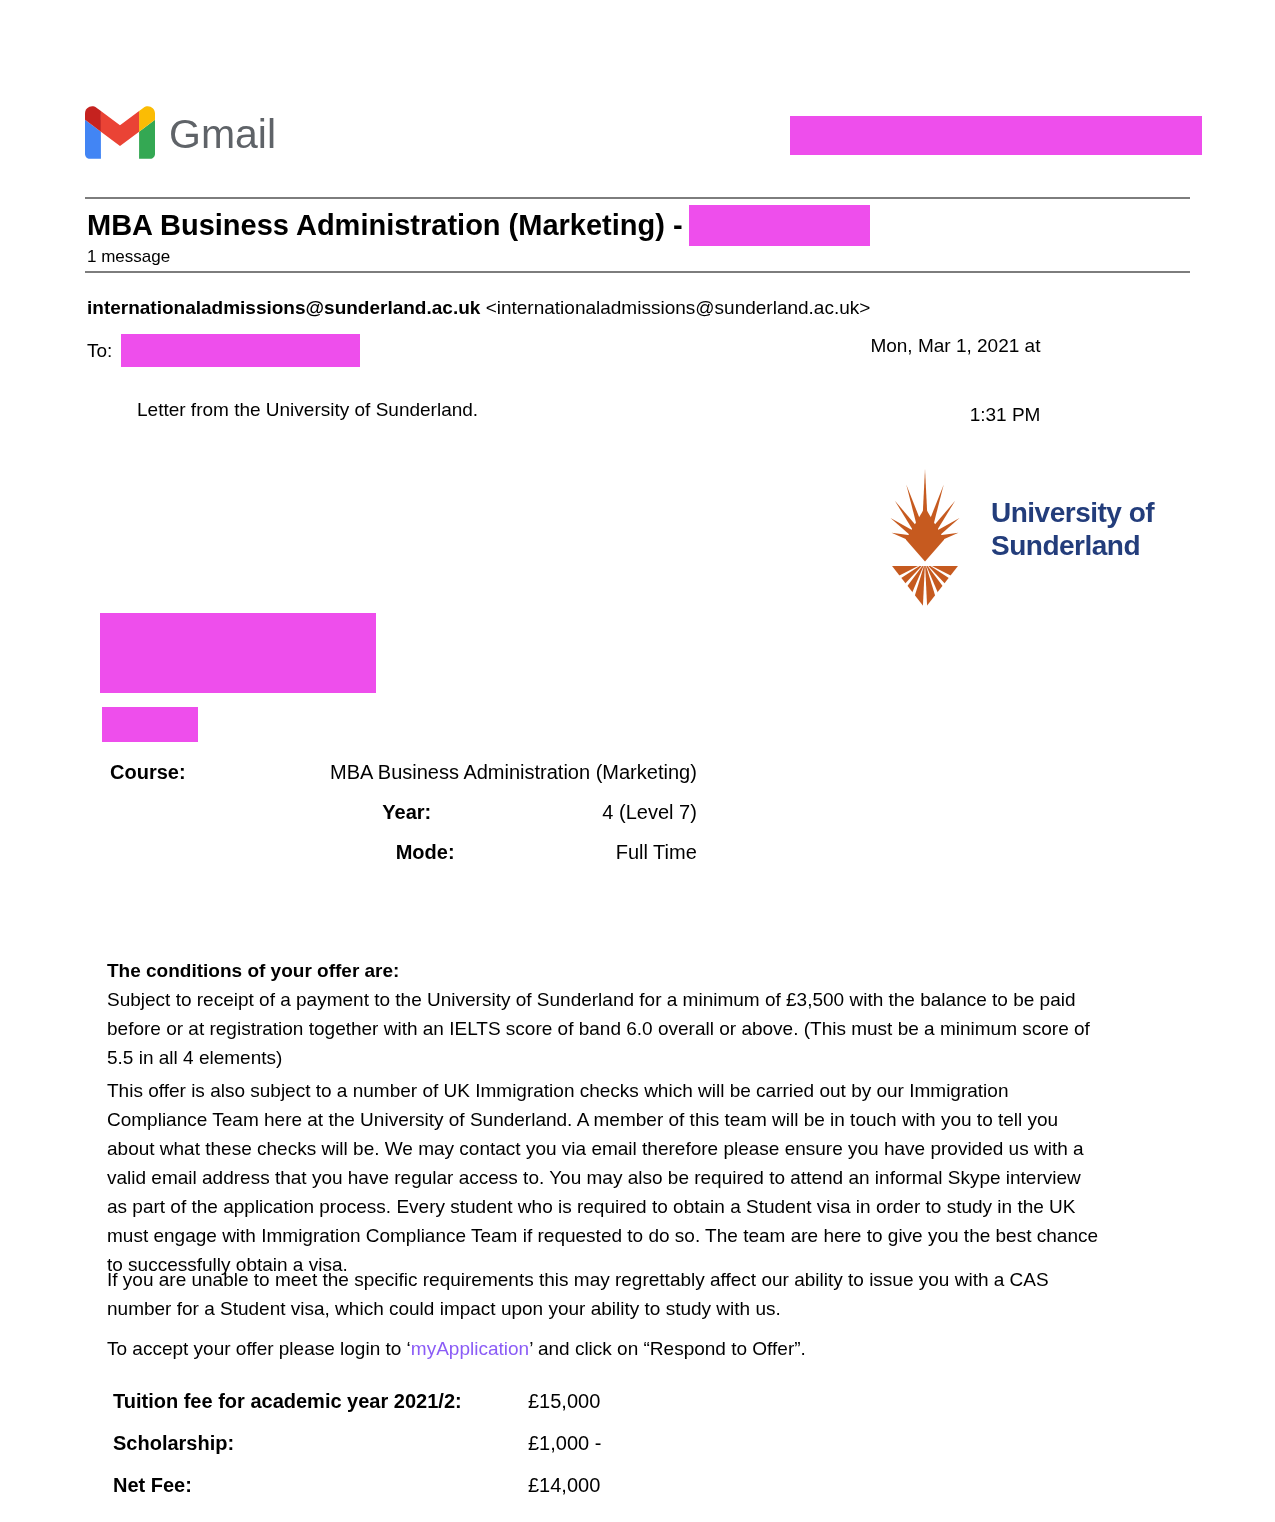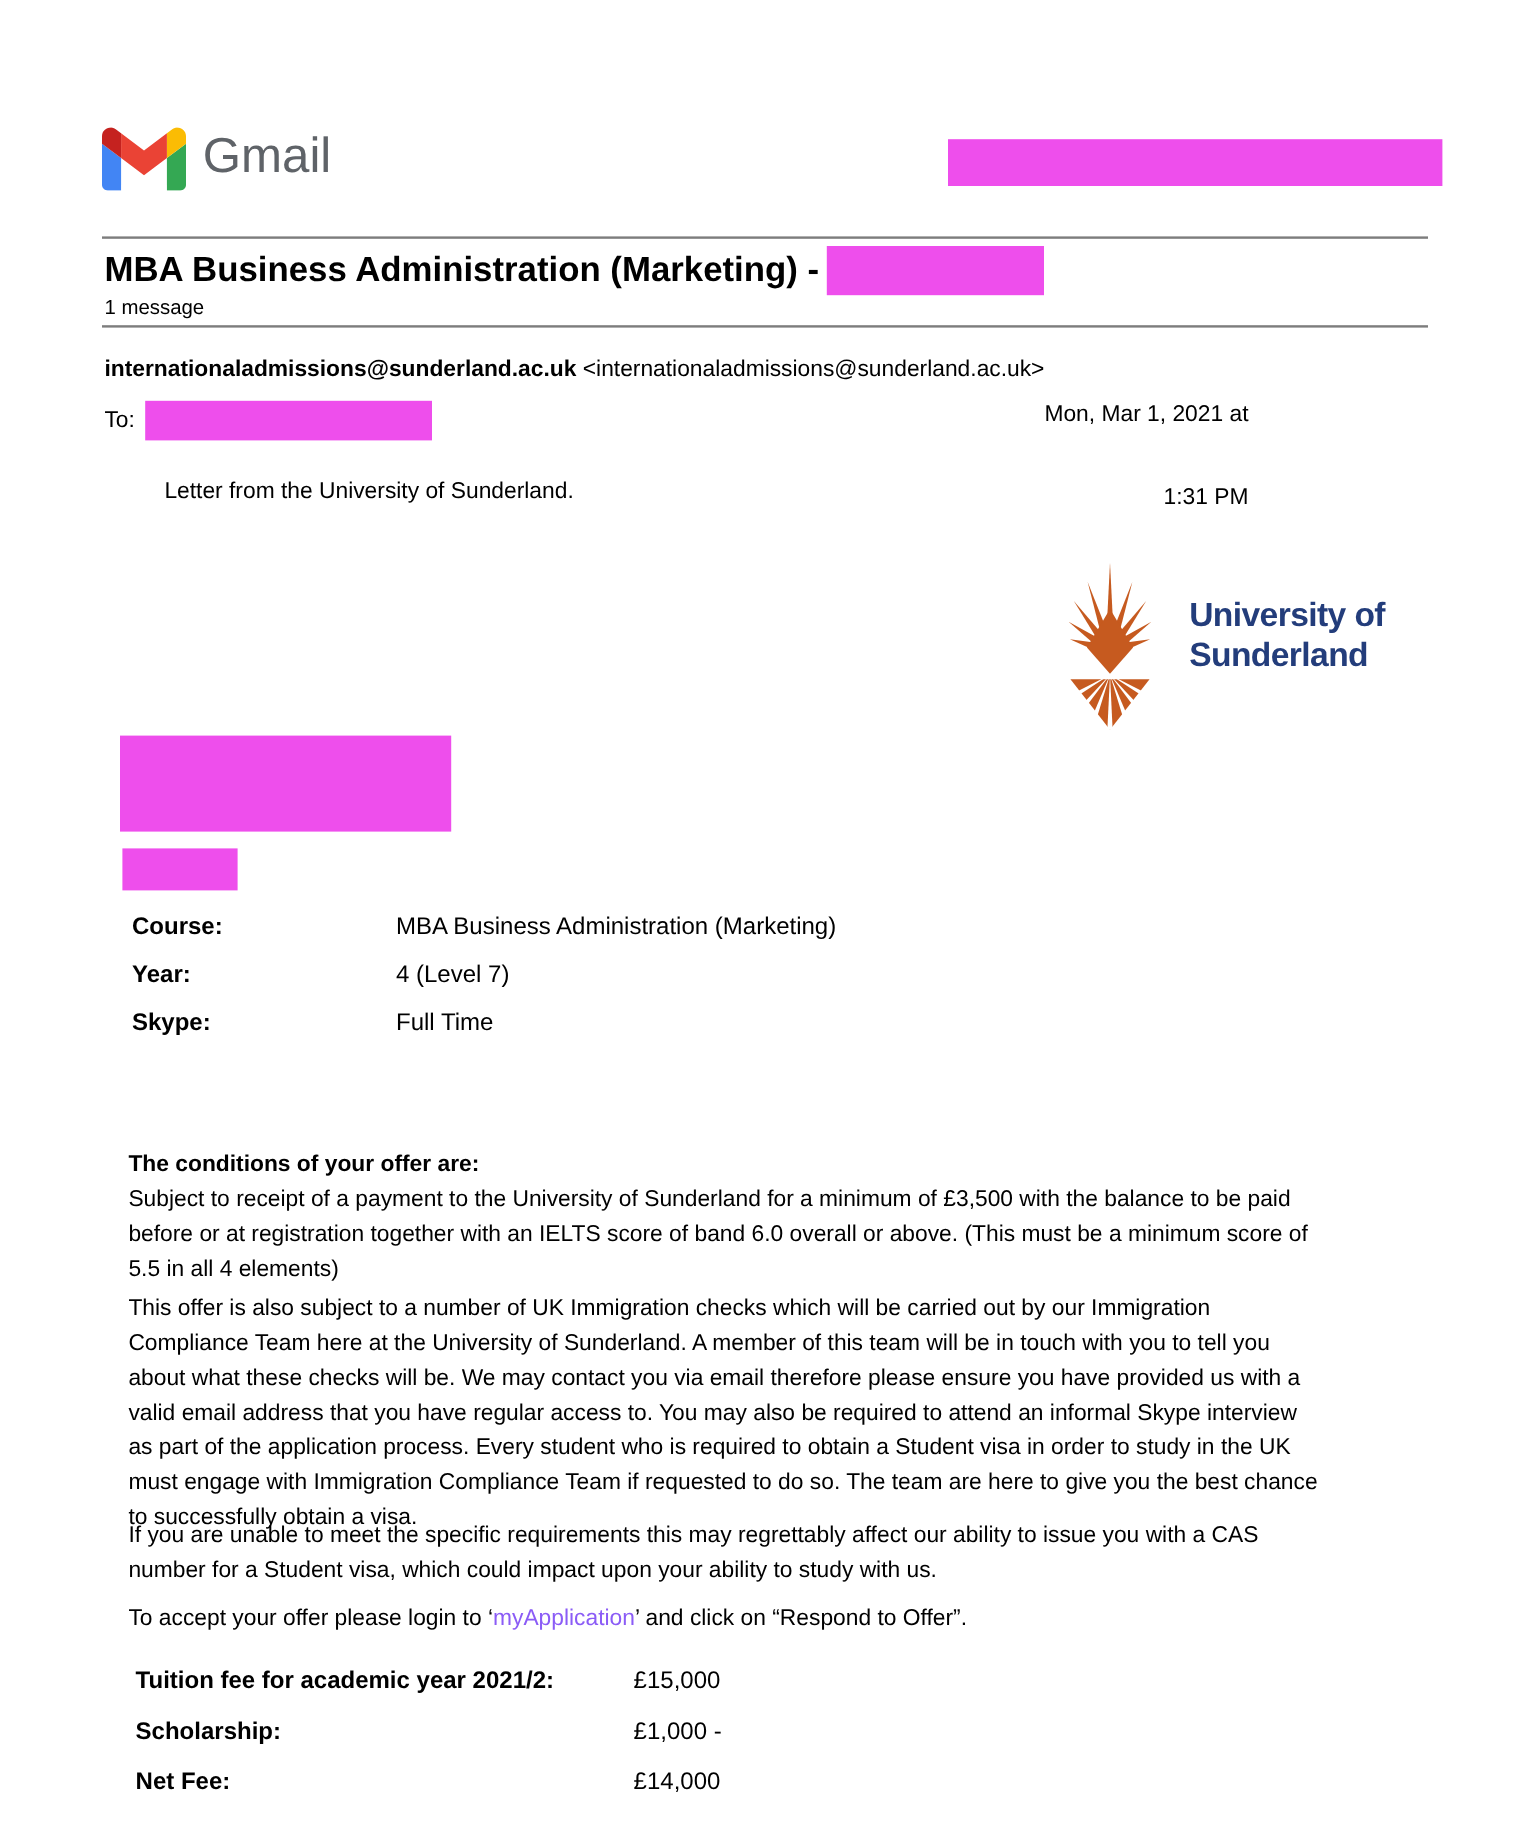--- a/index.html
+++ b/index.html
@@ -7,21 +7,21 @@
     position:relative;
     width:1275px;height:1522px;
     background:#ffffff;
     font-family:"Liberation Sans","DejaVu Sans",sans-serif;
     color:#000;
     overflow:hidden;
   }
   .abs{position:absolute;}
 
   
-  .gmail-logo{left:85px;top:106px;display:flex;}
+  .gmail-logo{left:85px;top:106px;display:flex;align-items:center;}
   .gmail-word{font-size:41px;color:#5f6368;margin-left:14px;letter-spacing:0px;}
   .redact{background:#ee4eec;}
   .redact-top{left:790px;top:116px;width:412px;height:39px;}
   .rule{left:85px;width:1105px;height:2px;background:#7d7d7d;}
   .rule1{top:197px;}
   .rule2{top:271px;}
 
   .subject{left:87px;top:205px;font-size:29px;font-weight:bold;white-space:pre;display:flex;align-items:center;}
   .subject .redact-subj{display:inline-block;width:181px;height:41px;margin-left:6px;}
   .msgcount{left:87px;top:247px;font-size:17px;}
@@ -38,21 +38,21 @@
 
   
   .uni-logo{left:879px;top:458px;display:flex;}
   .uni-text{margin-left:20px;margin-top:38px;font-size:28px;font-weight:bold;color:#233d7b;line-height:33px;letter-spacing:-0.5px;}
 
   .redact-big{left:100px;top:613px;width:276px;height:80px;}
   .redact-small{left:102px;top:707px;width:96px;height:35px;}
 
   
   .details{left:110px;top:761px;font-size:20px;}
-  .details .row{display:flex;margin-bottom:18px;height:22px;}
+  .details .row{display:flex;margin-bottom:18px;height:22px;justify-content:flex-end;}
   .details .lbl{width:220px;font-weight:bold;}
 
   .body-text{font-size:19px;line-height:29px;white-space:pre;}
   .para1{left:107px;top:891px;}
   .conditions{left:107px;top:956px;}
   .conditions .hd{font-weight:bold;}
   .para-imm{left:107px;top:1076px;}
   .para-cas{left:107px;top:1265px;}
   .accept{left:107px;top:1334px;}
   .accept a{color:#8b5cf6;text-decoration:none;}
@@ -146,21 +146,21 @@
   <div class="abs details">
     <div class="row">
       <span class="lbl">Course:</span>
       <span>MBA Business Administration (Marketing)</span>
     </div>
     <div class="row">
       <span class="lbl">Year:</span>
       <span>4 (Level 7)</span>
     </div>
     <div class="row">
-      <span class="lbl">Skype:</span>
+      <span class="lbl">Mode:</span>
       <span>Full Time</span>
     </div>
   </div>
 
 
   <div class="abs body-text conditions"><span class="hd">The conditions of your offer are:</span><span>
 Subject to receipt of a payment to the University of Sunderland for a minimum of £3,500 with the balance to be paid
 before or at registration together with an IELTS score of band 6.0 overall or above. (This must be a minimum score of
 5.5 in all 4 elements)</span></div>
 

